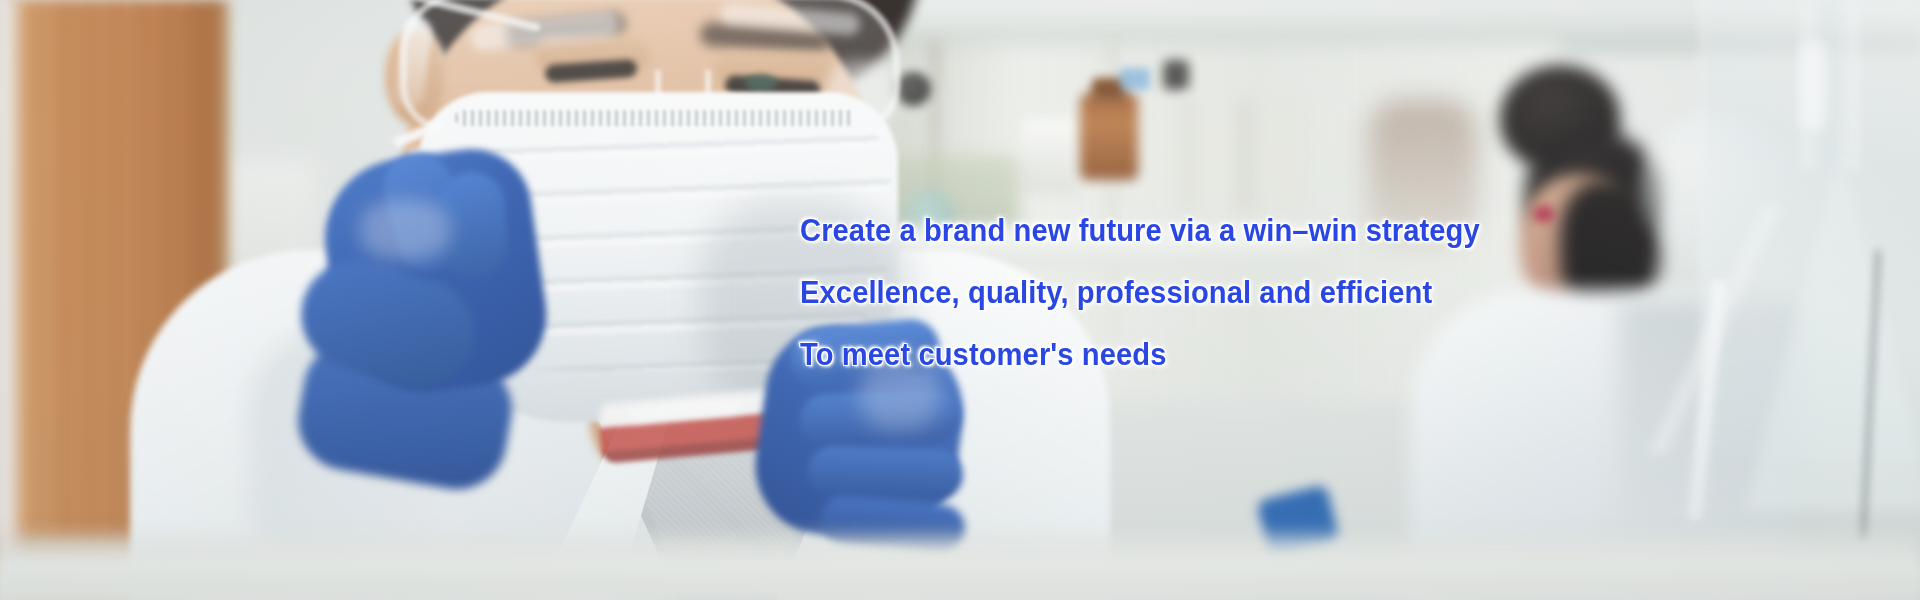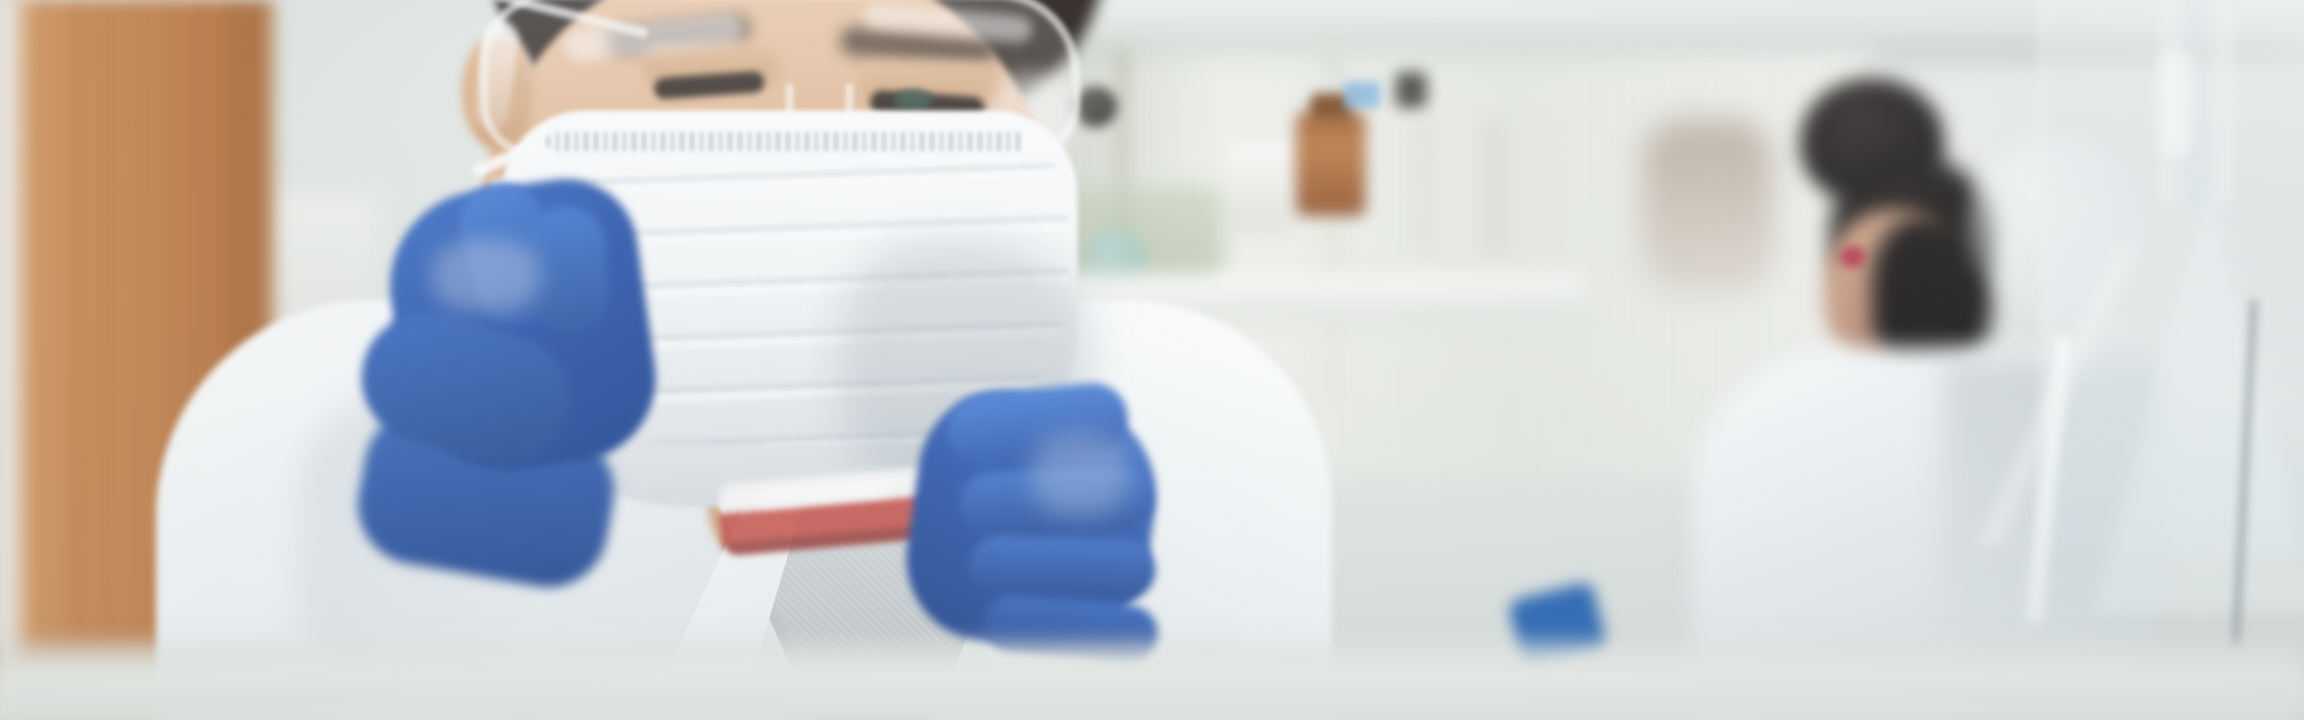--- a/index.html
+++ b/index.html
@@ -643,14 +643,19 @@
   <div class="layer" id="glass-neck"></div>
   <div class="layer" id="glass-stem"></div>
   <div class="layer" id="glass-rod"></div>
   <div class="layer" id="glass-darkline"></div>
   <div class="layer" id="glass-shine1"></div>
 
   <div class="layer" id="front-bench"></div>
   <div class="layer" id="front-bench-edge"></div>
   <div class="layer" id="grade"></div>
 
+  <div id="caption">
+    <div class="cap-line">Create a brand new future via a win–win strategy</div>
+    <div class="cap-line">Excellence, quality, professional and efficient</div>
+    <div class="cap-line">To meet customer's needs</div>
+  </div>
 
 </div>
 
 </body></html>

